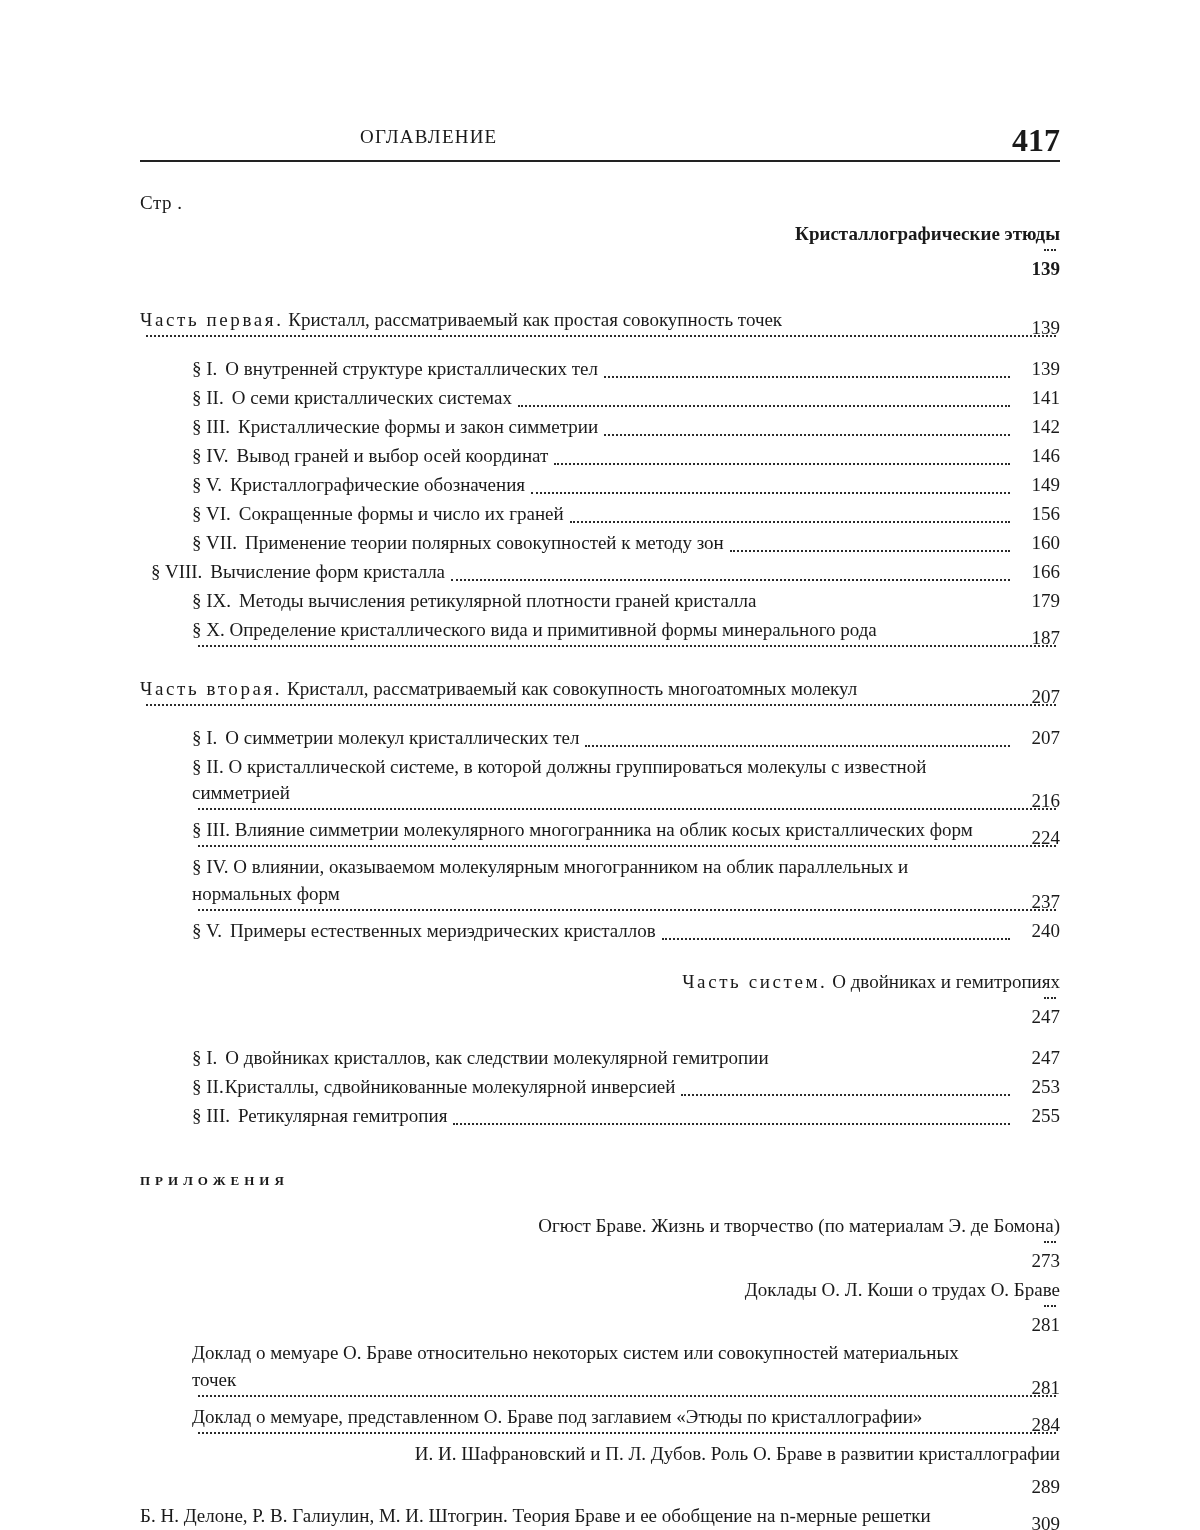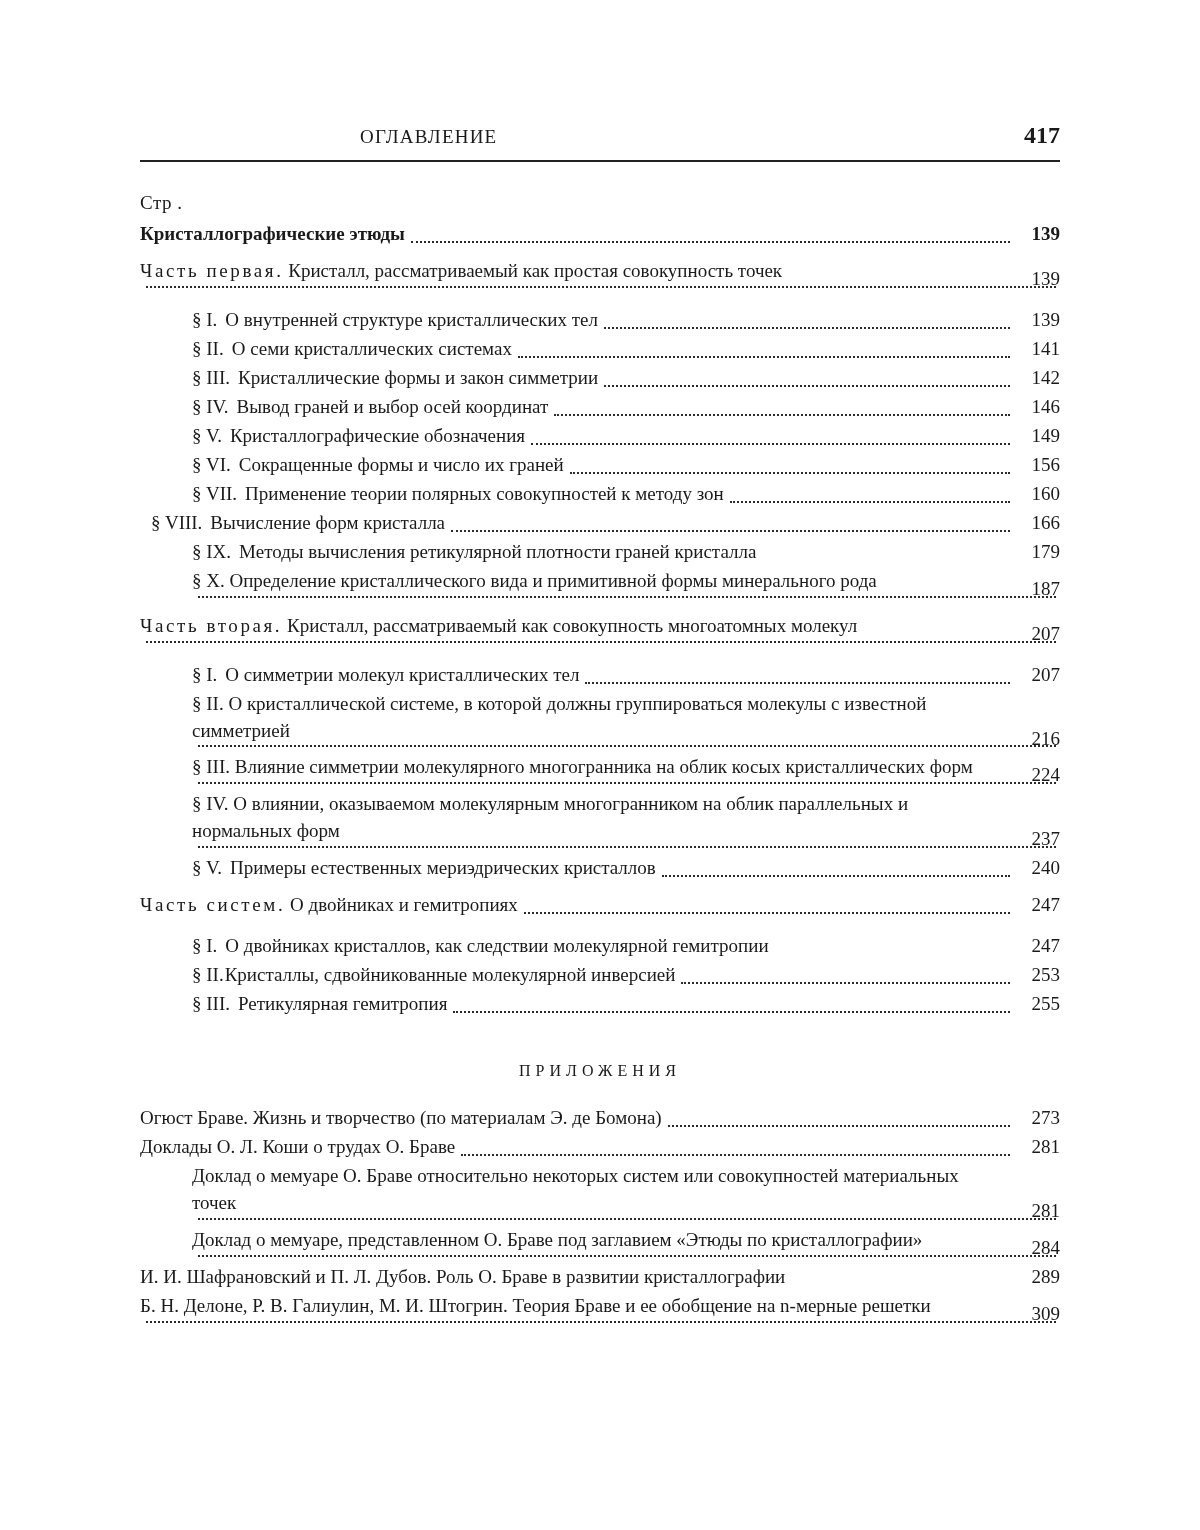--- a/index.html
+++ b/index.html
@@ -35,21 +35,21 @@
   .header .running-title {
     font-size: 19px;
     letter-spacing: 1.2px;
     margin-left: 220px;
     font-family: "Liberation Serif", serif;
   }
   .header .page-number {
     position: absolute;
     right: 0;
     top: -4px;
-    font-size: 24px;
+    font-size: 32px;
     font-weight: 600;
   }
   .rule {
     position: absolute;
     left: 140px;
     top: 160px;
     width: 920px;
     border-top: 2px solid #222;
   }
   .content {
@@ -89,25 +89,25 @@
     flex: 0 0 auto;
     width: 46px;
     text-align: right;
     font-size: 19px;
   }
   .entry.noleader .leader { border-bottom: none; }
 
   .bold { font-weight: 700; }
   .spaced { letter-spacing: 2.6px; }
 
-  .lvl0 { margin-left: 0; }
+  .lvl0 { margin-left: 0; flex-direction: column; }
   .lvl1 { margin-left: 11px; }
   .lvl2 { margin-left: 52px; }
 
-  .block { margin-top: 10px; }
+  .block { margin-top: 24px; }
   .block-tight { margin-top: 14px; }
 
   
   .multi {
     position: relative;
     margin-bottom: 2px;
   }
   .multi .body {
     display: block;
     padding-right: 60px;
@@ -123,24 +123,24 @@
     display: flex;
     align-items: flex-end;
   }
   .cont .leader {
     flex: 1 1 auto;
     margin: 0 4px 5px 6px;
     border-bottom: 2px dotted #2a2a2a;
     height: 1px;
   }
   .appendix-title {
-    text-align: center;
     letter-spacing: 5px;
-    font-size: 16px;
+    font-size: 13px;
     margin: 42px 0 22px 0;
+    font-weight: bold;
   }
   .indent-tab { margin-left: 52px; }
 </style>
 </head>
 <body>
 
 <div class="page">
 
   <div class="header">
     <span class="running-title">ОГЛАВЛЕНИЕ</span>

